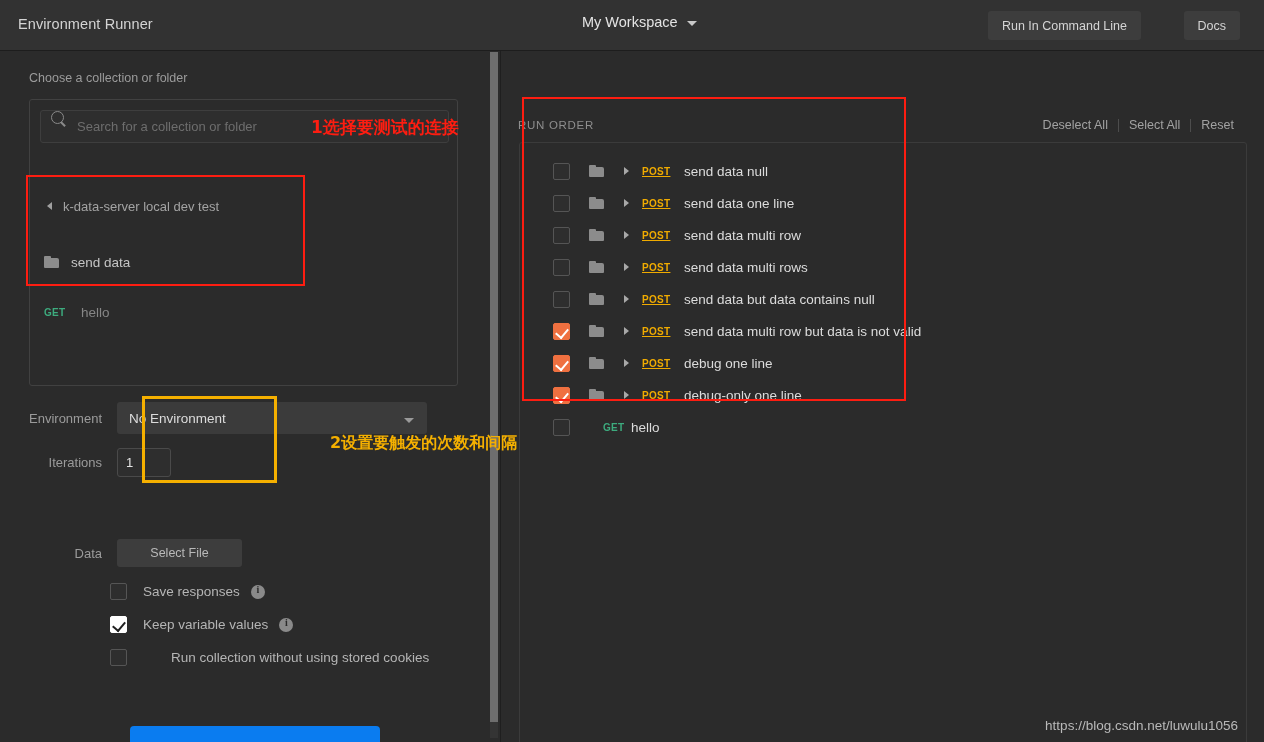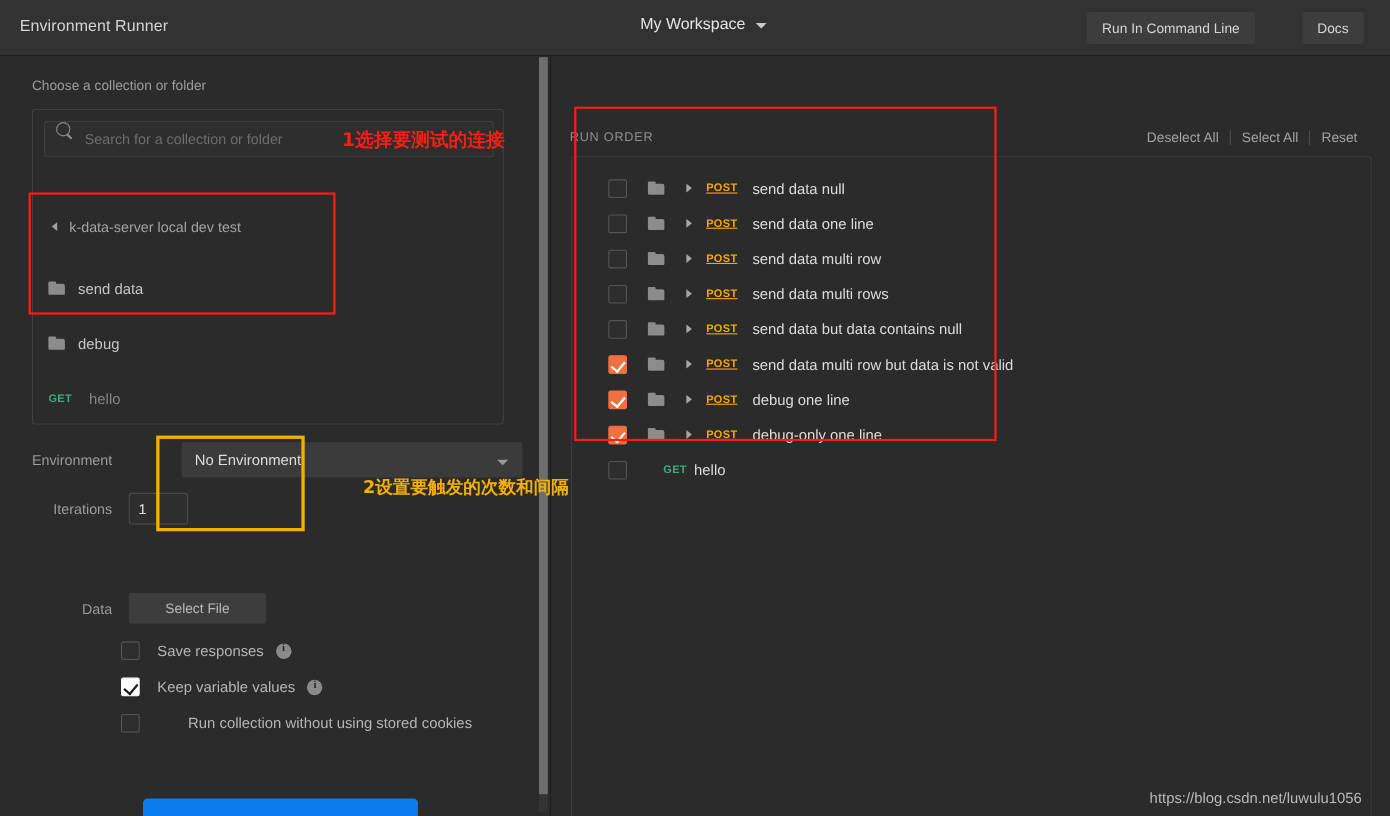--- a/index.html
+++ b/index.html
@@ -284,31 +284,27 @@
         <div class="caret-left"></div>
         <div class="breadcrumb-text">k-data-server local dev test</div>
       </div>
 
       <div class="tree">
         <div class="tree-row">
           <div class="folder-ic"></div>
           <div class="tree-name">send data</div>
         </div>
         <div class="tree-row">
-          <div class="folder-ic"></div>
-          <div class="tree-name">debug</div>
-        </div>
-        <div class="tree-row">
           <div class="method-get">GET</div>
           <div class="tree-name-dim">hello</div>
         </div>
       </div>
     </div>
 
-    <div class="form-row" style="left:0; top:351px;gap:48px;">
+    <div class="form-row" style="left:0; top:351px;">
       <div class="form-label">Environment</div>
       <div class="env-select">
         <span>No Environment</span>
         <div class="caret-down"></div>
       </div>
     </div>
 
     <div class="form-row" style="left:0; top:397px;">
       <div class="form-label">Iterations</div>
       <input class="num-input" type="text" value="1" style="">

